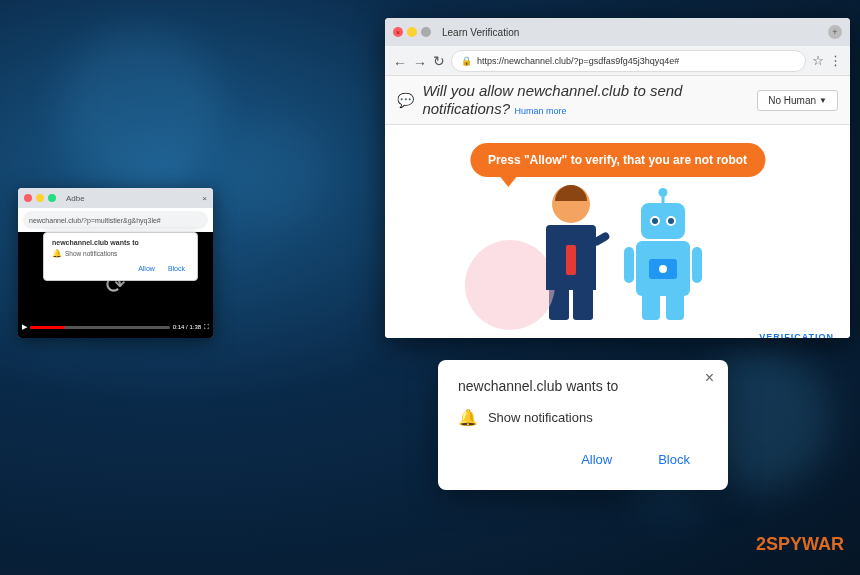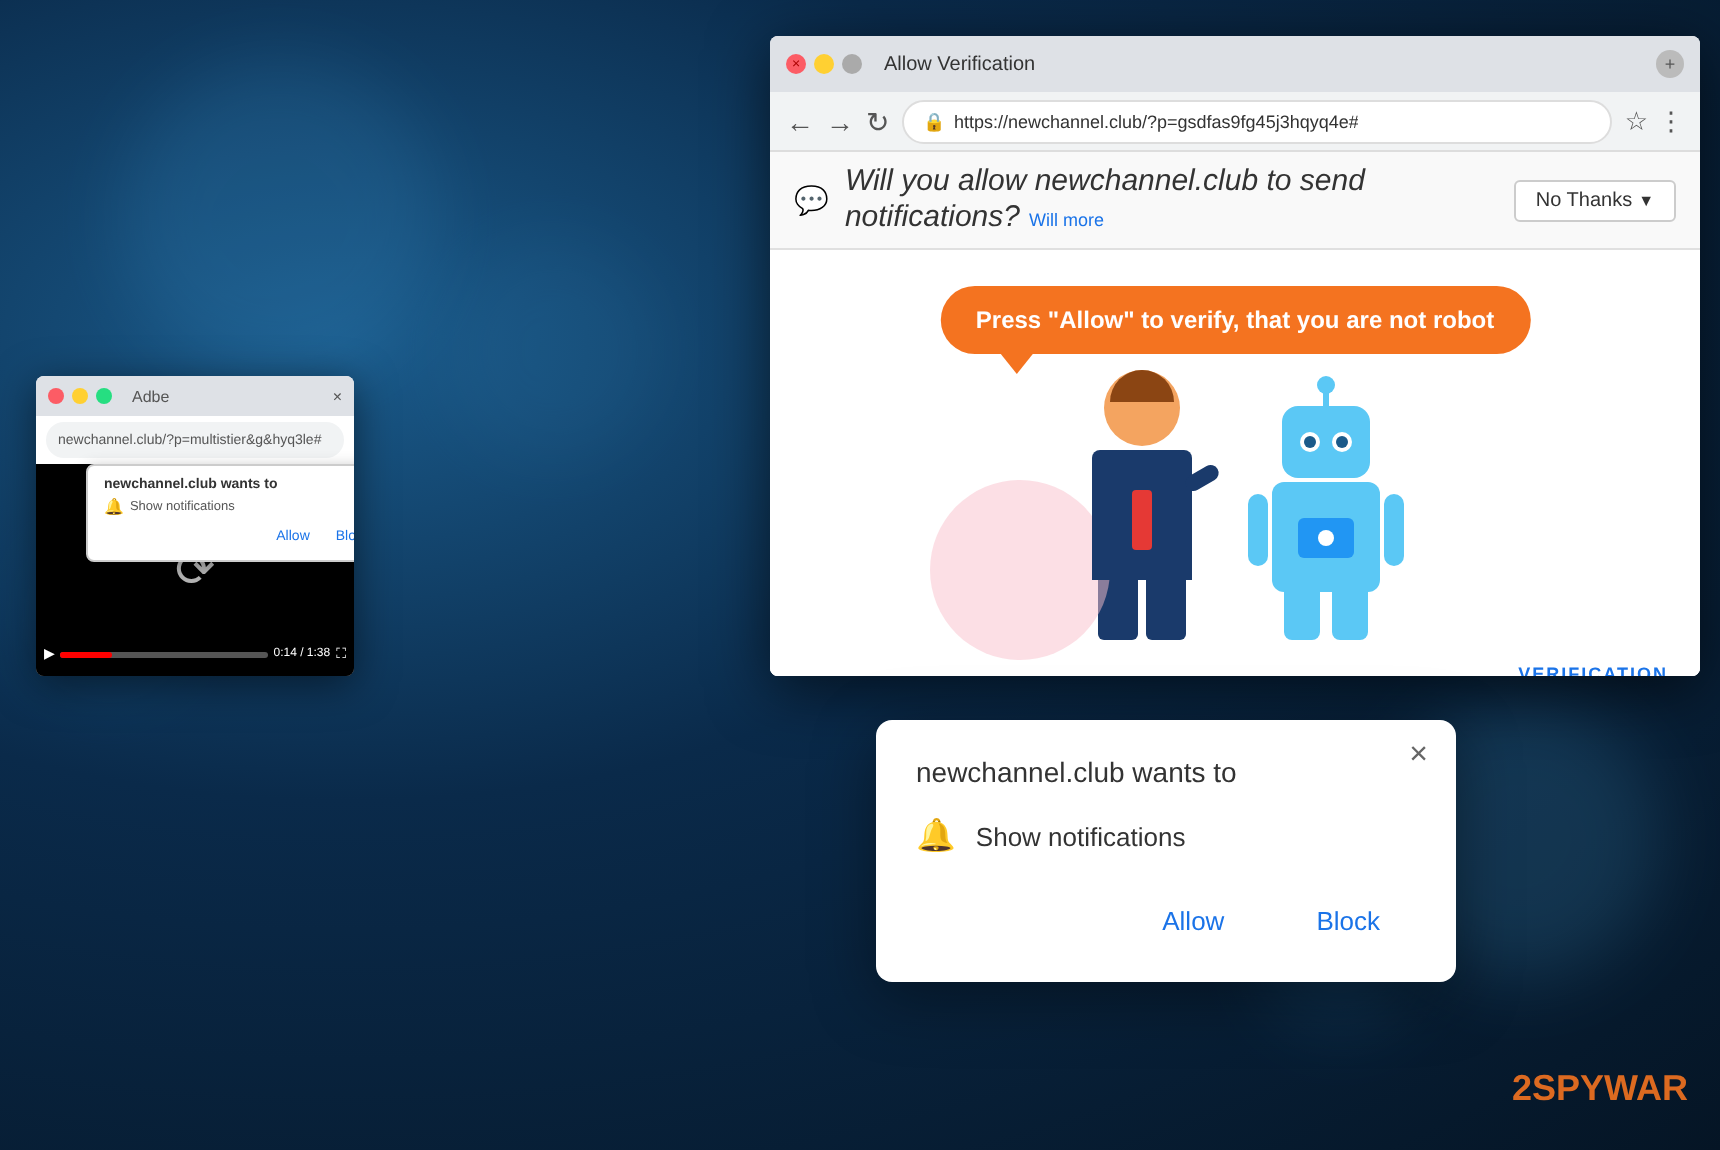--- a/index.html
+++ b/index.html
@@ -23,21 +23,21 @@
     .bokeh2 { width: 110px; height: 110px; background: #2a6fa0; top: 120px; left: 220px; }
     .bokeh3 { width: 90px; height: 90px; background: #1a5a8a; top: 260px; left: 10px; }
     .bokeh4 { width: 140px; height: 140px; background: #4aa0d0; top: 350px; right: 30px; }
     .bokeh5 { width: 80px; height: 80px; background: #2a7ab0; bottom: 60px; right: 150px; }
 
     
     .small-browser {
       position: absolute;
       top: 188px;
       left: 18px;
-      width: 159px;
+      width: 195px;
       height: 150px;
       background: #fff;
       border-radius: 4px;
       box-shadow: 0 4px 20px rgba(0,0,0,0.5);
       overflow: hidden;
     }
     .small-browser-titlebar {
       background: #dee1e6;
       height: 20px;
       display: flex;
@@ -549,21 +549,21 @@
 </div>
 
 <div class="main-browser">
 
   <div class="main-browser-titlebar">
     <div class="main-tb-controls">
       <div class="main-tb-close">×</div>
       <div class="main-tb-min"></div>
       <div class="main-tb-max"></div>
     </div>
-    <span class="main-tb-title">Allow Verification</span>
+    <span class="main-tb-title">Learn Verification</span>
     <div class="main-tb-new-tab">+</div>
   </div>
 
   <div class="main-browser-navbar">
     <span class="nav-btn">←</span>
     <span class="nav-btn">→</span>
     <span class="nav-btn">↻</span>
     <div class="nav-addressbar">
       <span class="nav-lock">🔒</span>
       <span class="nav-url">https://newchannel.club/?p=gsdfas9fg45j3hqyq4e#</span>
@@ -571,24 +571,24 @@
     <div class="nav-actions">
       <span>☆</span>
       <span>⋮</span>
     </div>
   </div>
 
   <div class="browser-notif-bar">
     <span class="notif-bar-icon">💬</span>
     <div style="flex:1;">
       <span class="notif-bar-text">Will you allow newchannel.club to send notifications?</span>
-      <span class="notif-bar-learn">Will more</span>
+      <span class="notif-bar-learn">Human more</span>
     </div>
     <button class="notif-bar-not-allow">
-      <span>No Thanks</span>
+      <span>No Human</span>
       <span class="notif-bar-dropdown">▼</span>
     </button>
   </div>
 
   <div class="main-browser-content">
     <div class="verification-content">
 
       <div class="speech-bubble">Press "Allow" to verify, that you are not robot</div>
 
       <div class="pink-circle"></div>

